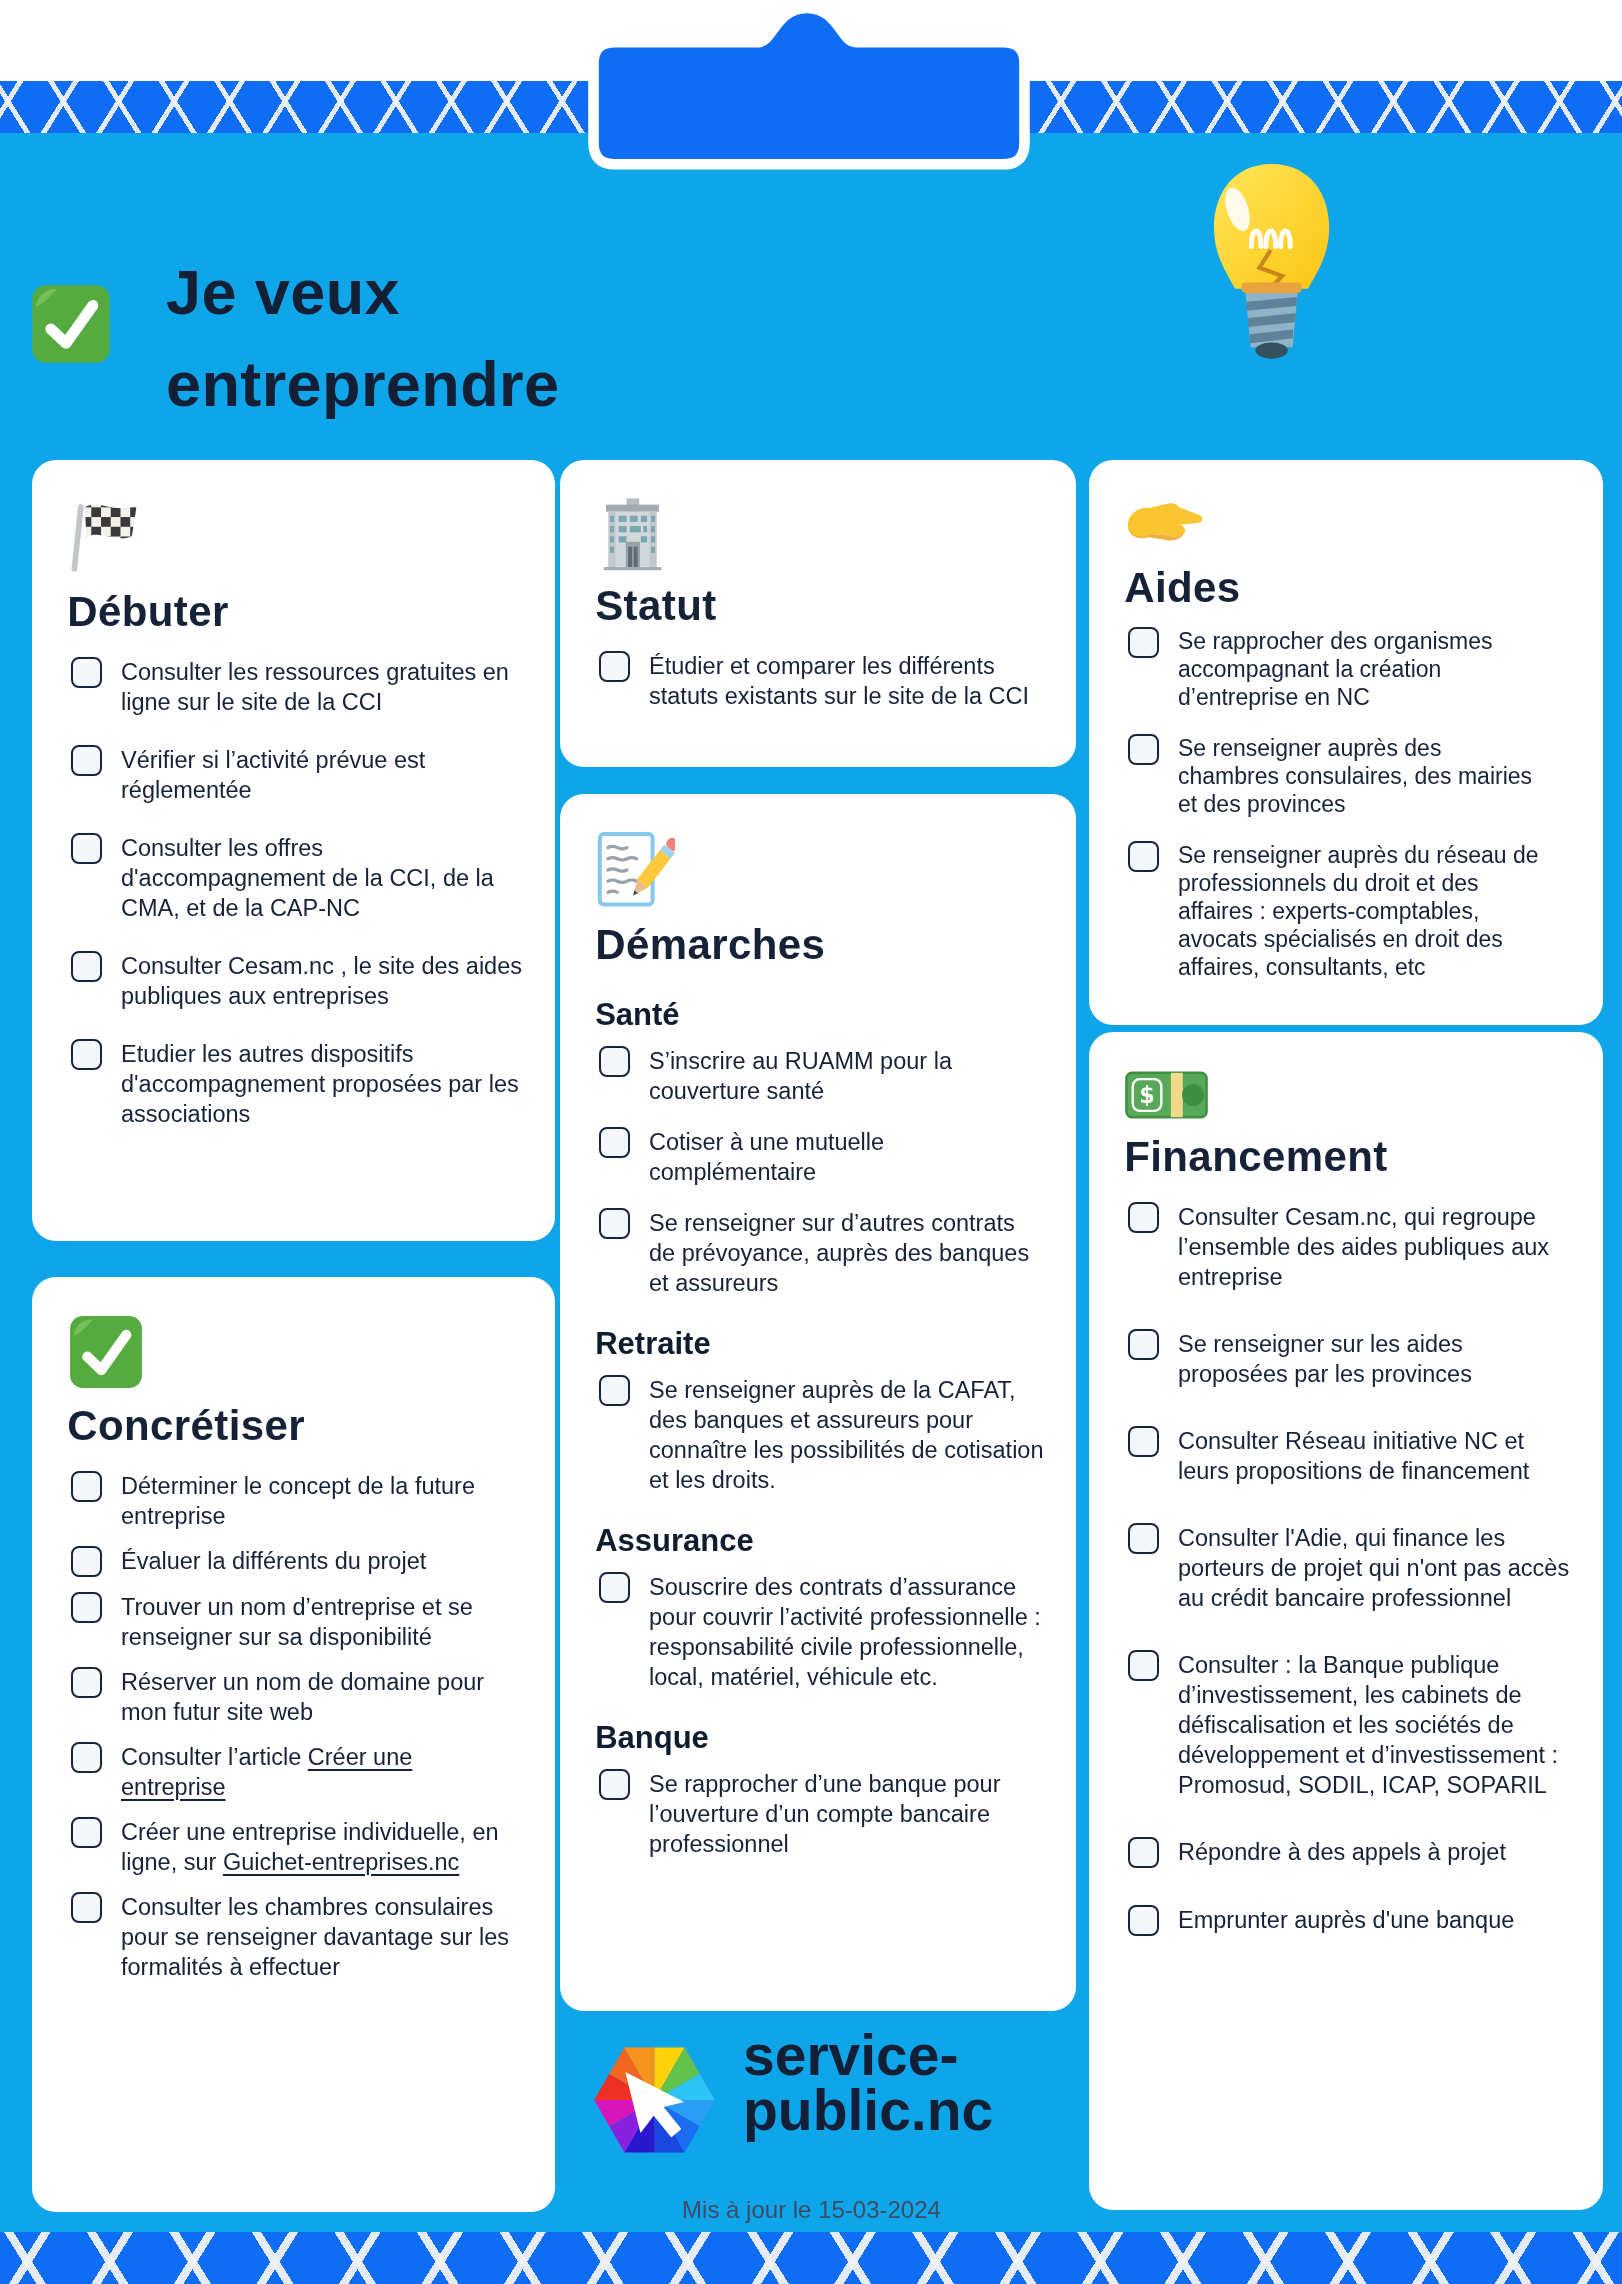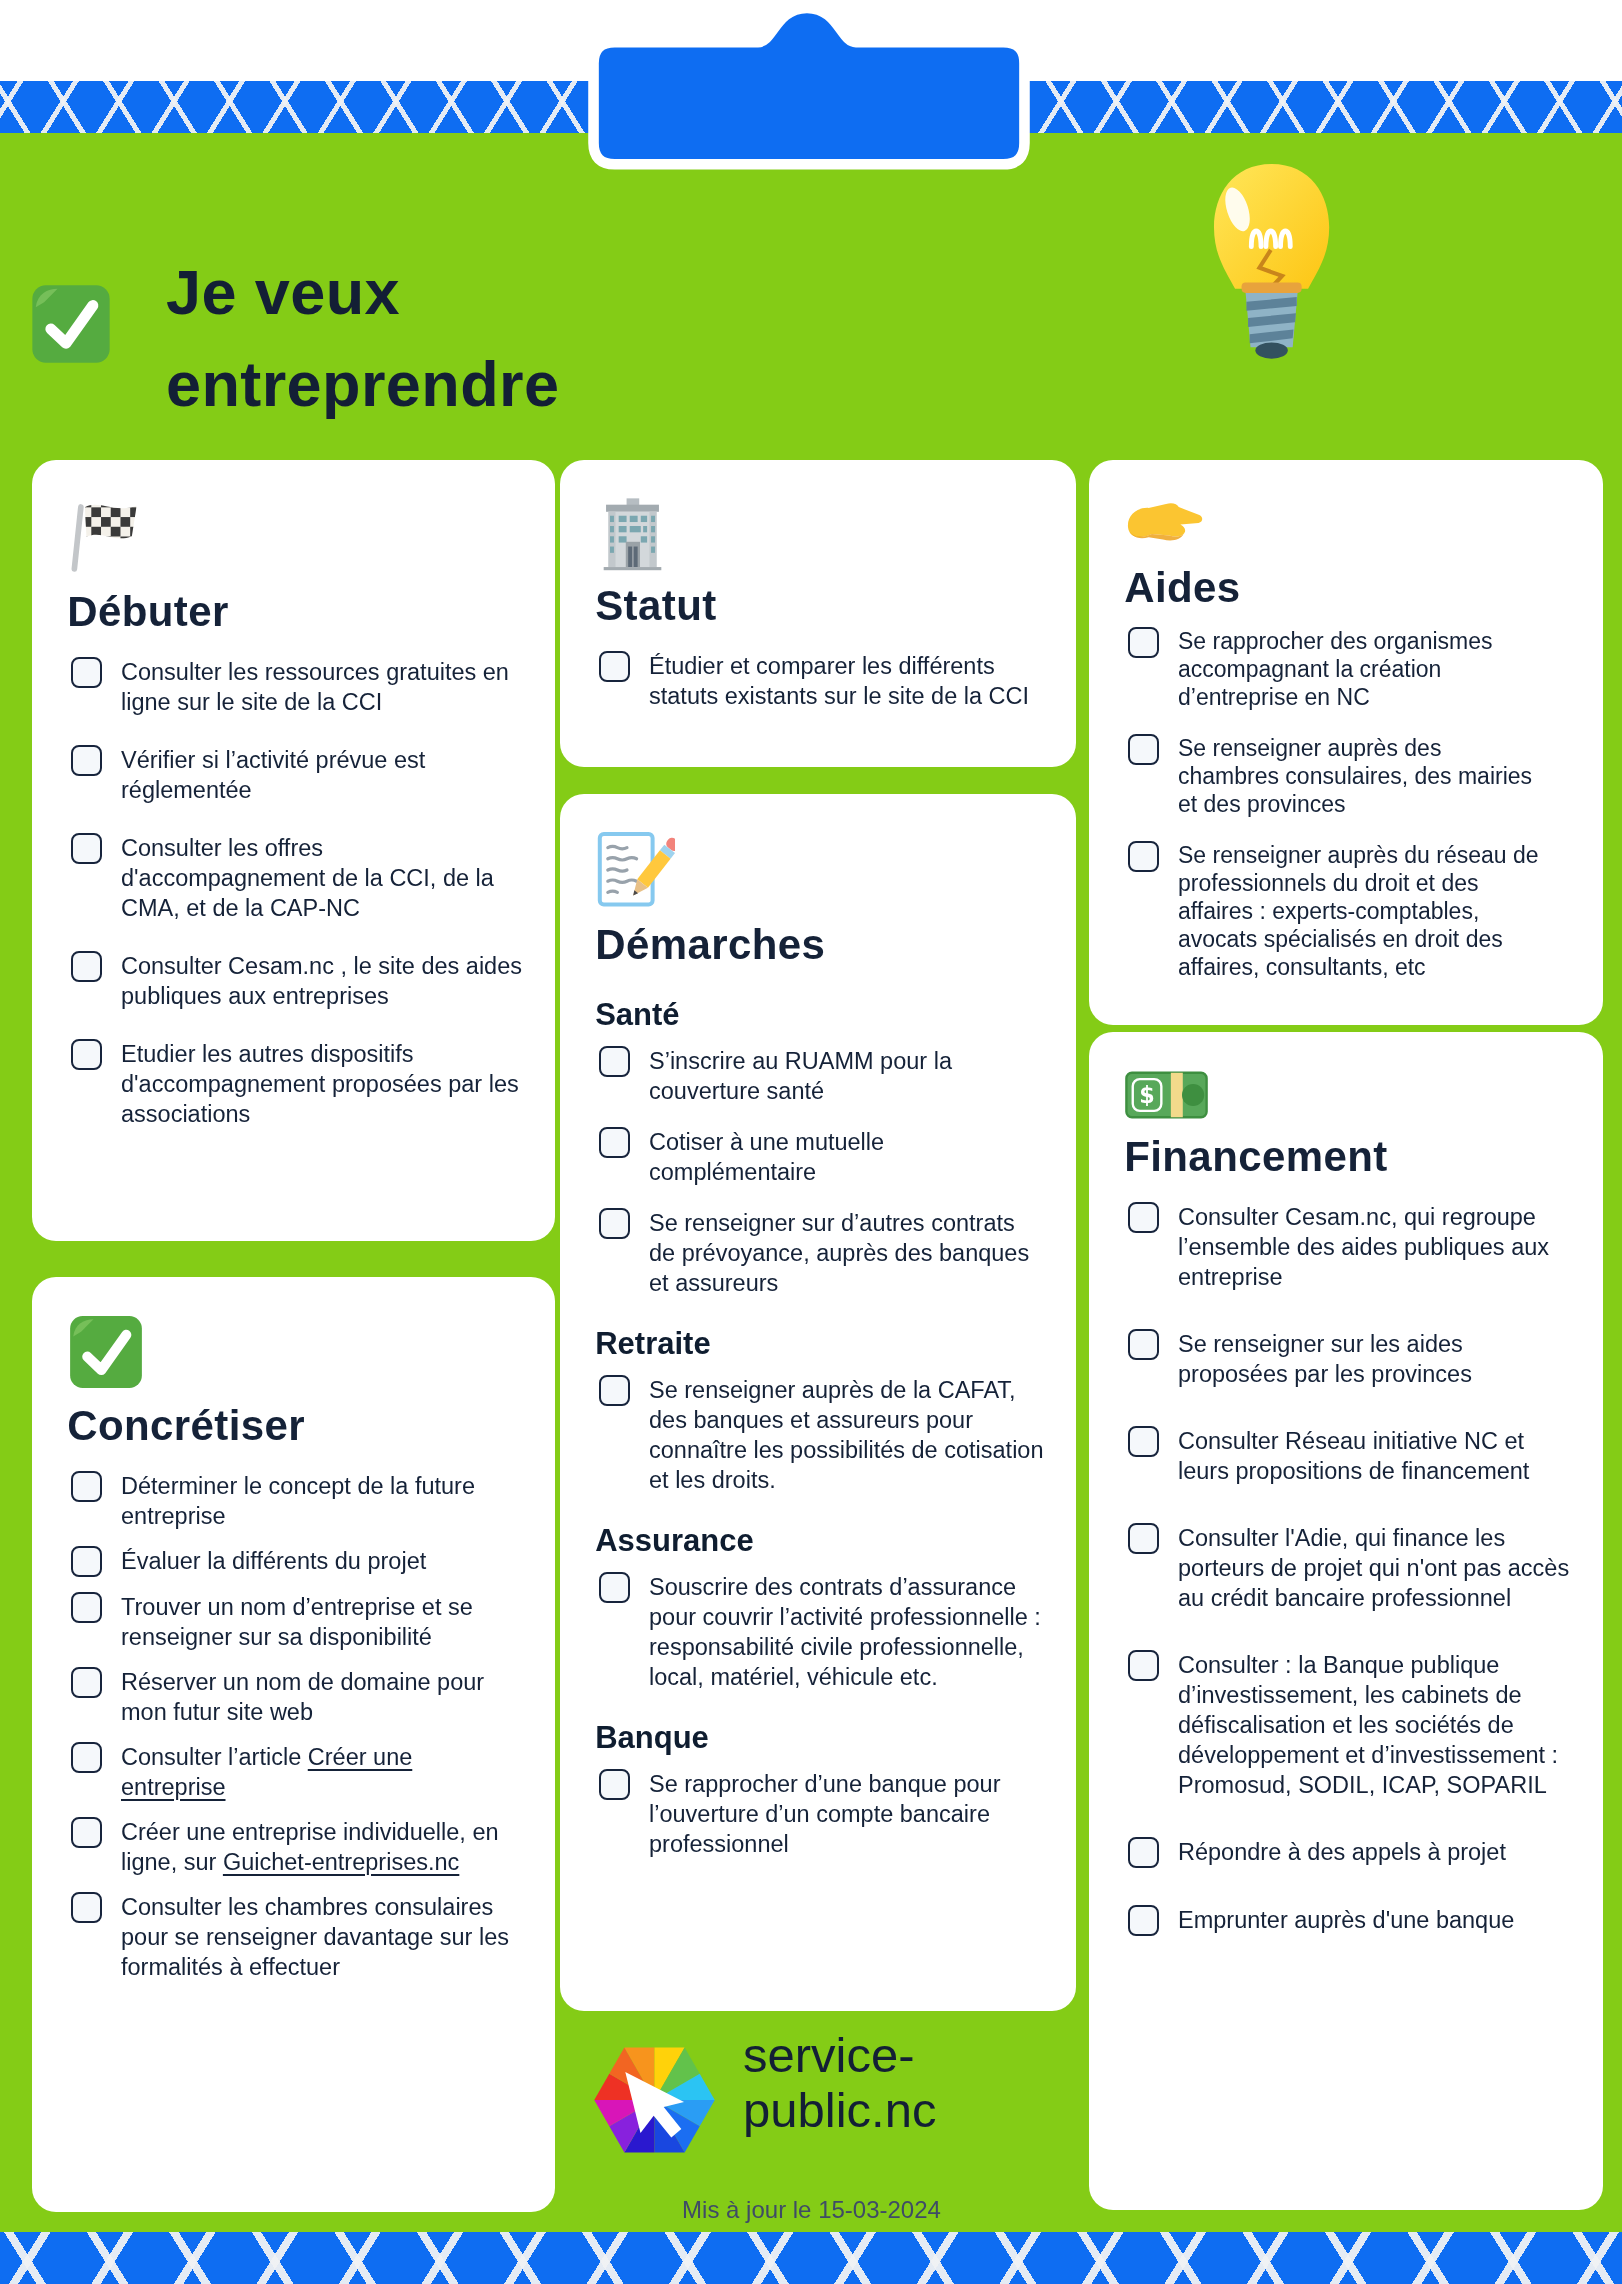--- a/index.html
+++ b/index.html
@@ -1,18 +1,18 @@
 <!DOCTYPE html>
 <html style="font-size:13px"><head>
 <meta charset="utf-8">
 <style>
   html,body{margin:0;padding:0;background:#ffffff;}
   .poster{
     position:relative;width:1623px;height:2284px;overflow:hidden;
-    background:#84cc16;font-family:"Liberation Sans","DejaVu Sans",sans-serif;color:#152238;
+    background:#0ea5e9;font-family:"Liberation Sans","DejaVu Sans",sans-serif;color:#152238;
   }
   .top-white{position:absolute;left:0;top:0;width:1623px;height:81px;background:#ffffff;}
   .band{position:absolute;left:0;width:1623px;background-color:#0e6df2;}
   .band-top{top:81px;height:52px;
     background-image:
       repeating-linear-gradient(-58deg, rgba(255,255,255,0) 0 21px, rgba(240,242,244,.95) 21px 26px, rgba(255,255,255,0) 26px 47px),
       repeating-linear-gradient(58deg, rgba(255,255,255,0) 0 21px, rgba(240,242,244,.95) 21px 26px, rgba(255,255,255,0) 26px 47px);}
   .band-bottom{top:2232px;height:52px;
     background-image:
       repeating-linear-gradient(-58deg, rgba(255,255,255,0) 0 31px, rgba(240,242,244,.95) 31px 39px, rgba(255,255,255,0) 39px 70px),
@@ -36,21 +36,21 @@
   .card--concretiser .items{gap:15px;}
   .card--statut .items{gap:0;}
   .card--demarches .items{gap:21px;}
   .card--demarches .card-title{margin-bottom:6.5px;}
   .card--aides .items{gap:23px;}
   .card--aides .card-title{margin-bottom:14.6px;}
   .card--aides .item-text{font-size:23px;line-height:28px;max-width:365px;}
   .card--financement .items{gap:37px;}
 
   .footer-logo{position:absolute;left:589px;top:2032px;width:131px;height:136px;}
-  .footer-brand{position:absolute;left:743px;top:2028px;font-size:49px;line-height:55px;font-weight:400;color:#131f35;}
+  .footer-brand{position:absolute;left:743px;top:2028px;font-size:57px;line-height:55px;font-weight:700;color:#131f35;}
   .footer-updated{position:absolute;left:0;top:2196px;width:1623px;text-align:center;font-size:24px;color:#3f4c66;}
 </style>
 </head>
 <body>
 
 <div class="poster">
 
   <div class="top-white"></div>
   <div class="band band-top"></div>
   <div class="band band-bottom"></div>

